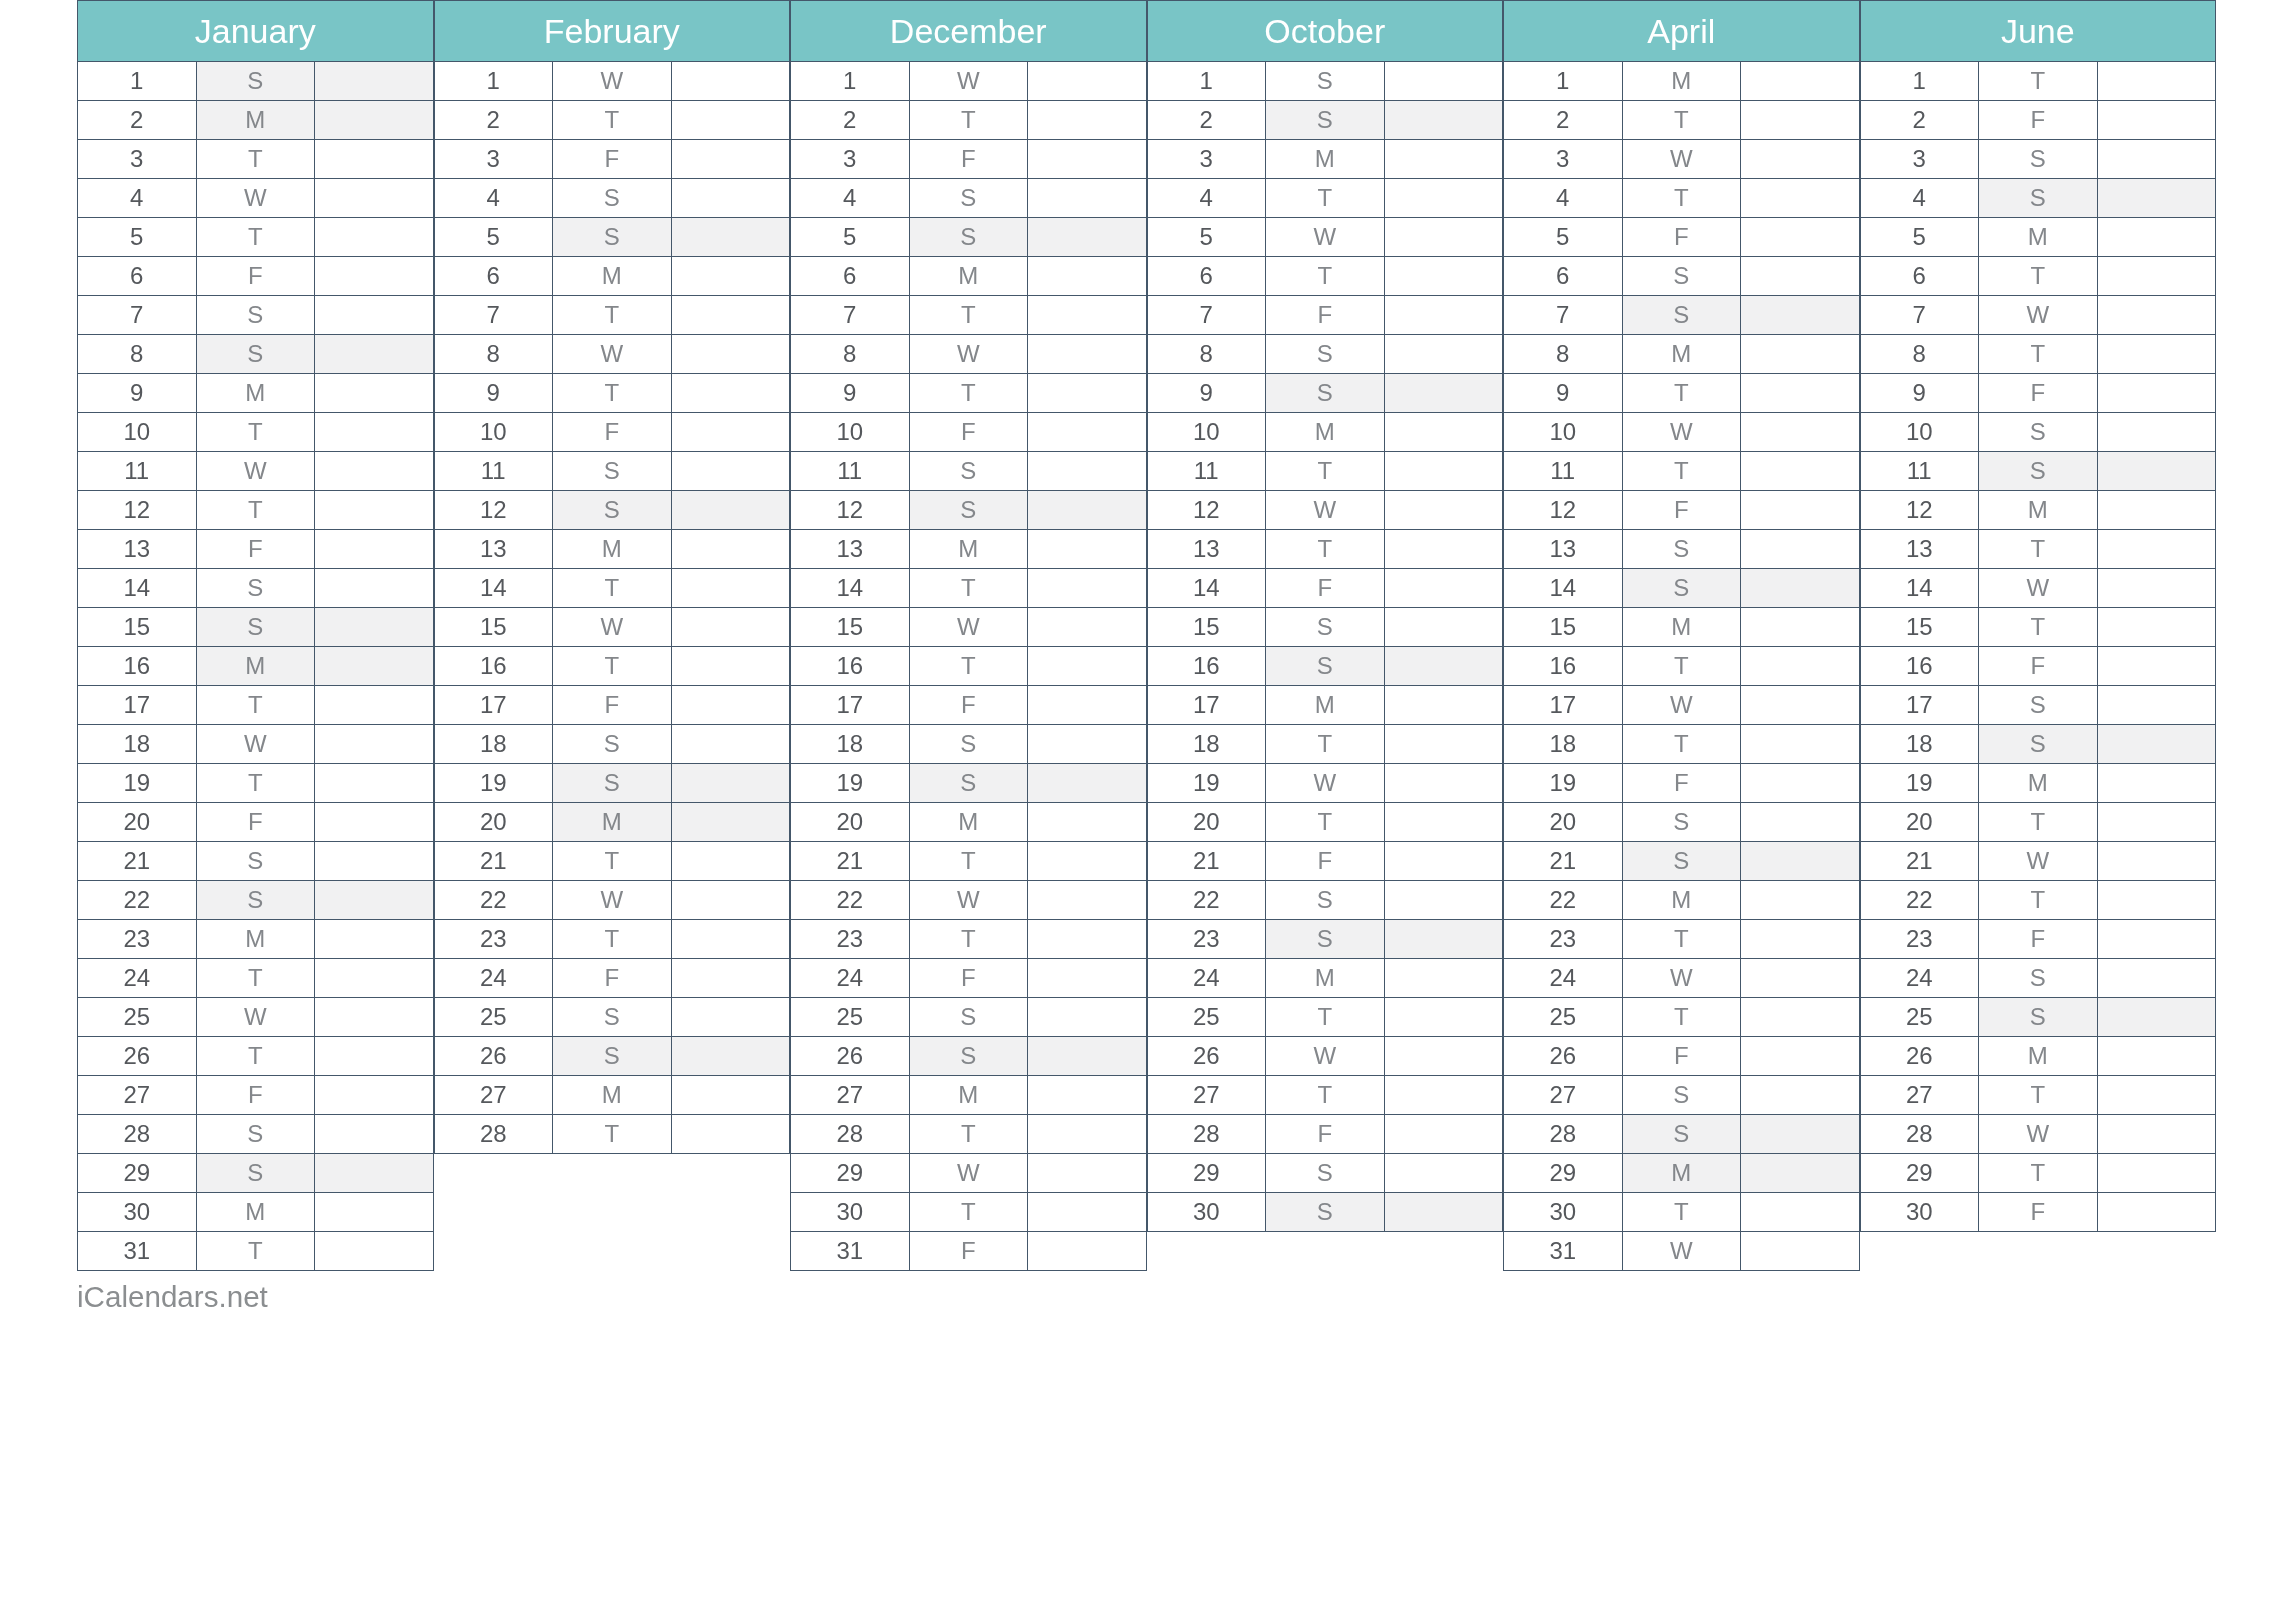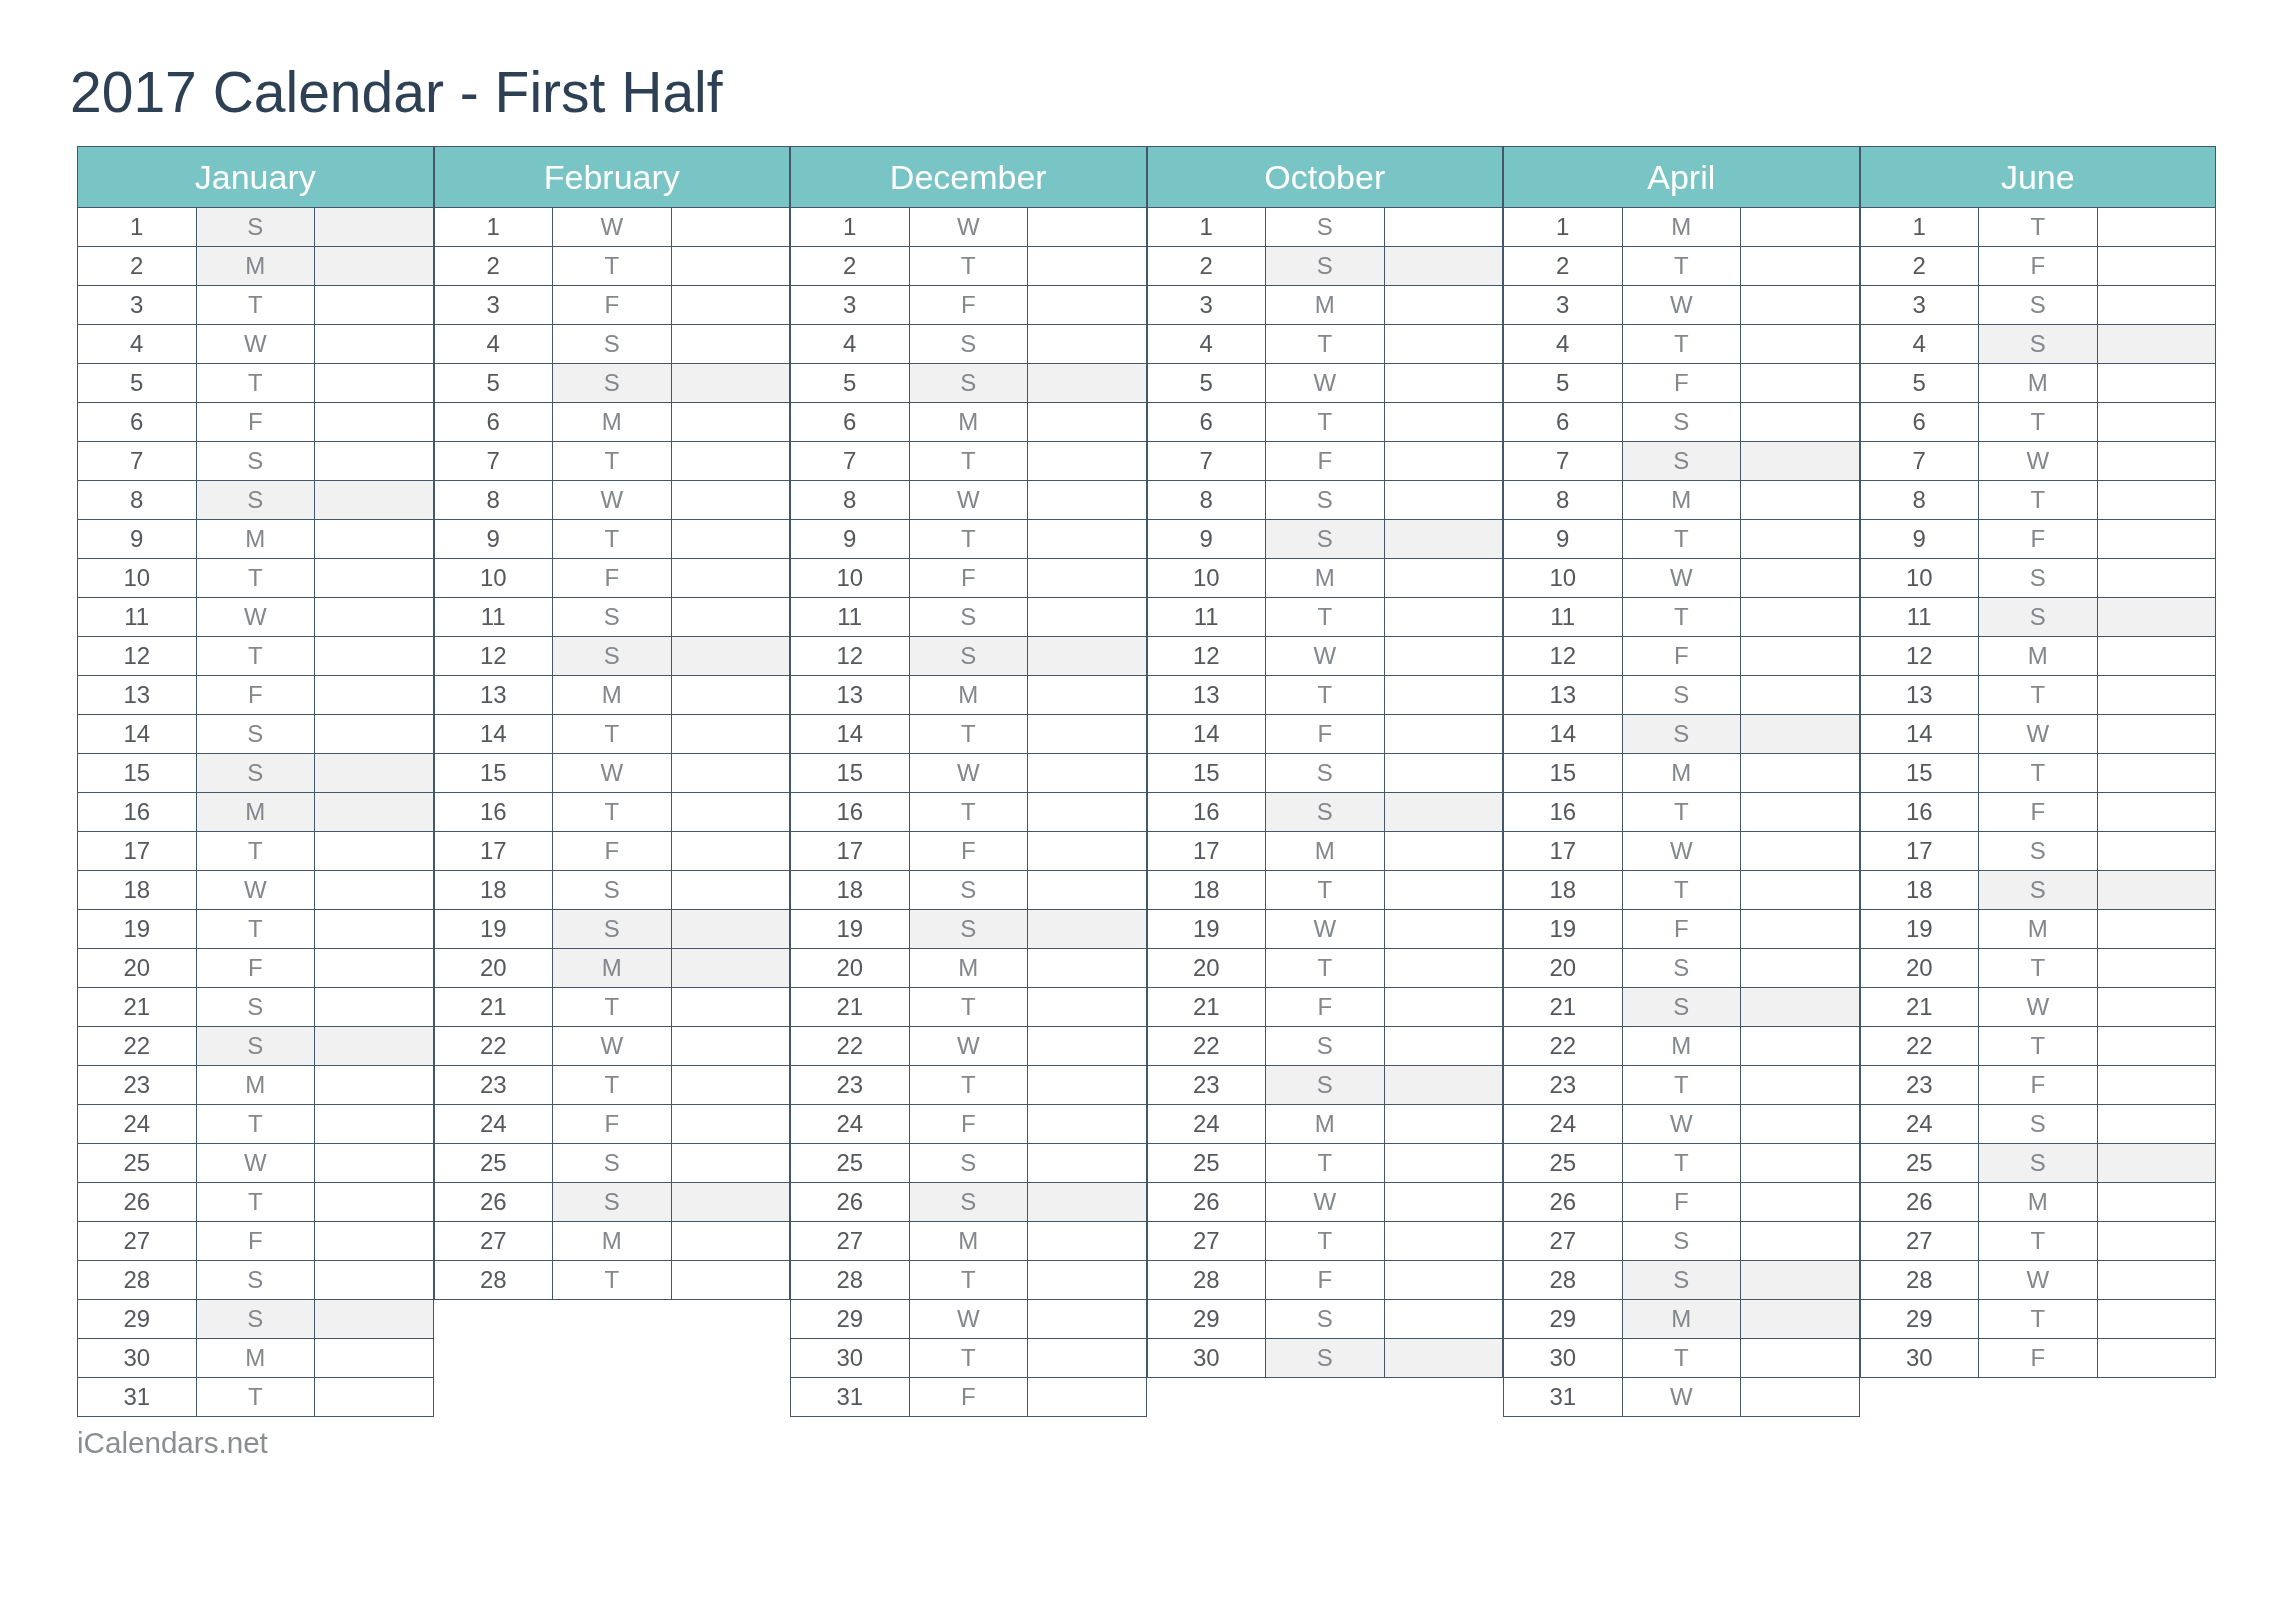--- a/index.html
+++ b/index.html
@@ -69,21 +69,20 @@
     text-align:left;
     margin-top:9px;
     font-size:29.6px;
     color:var(--brand-color);
   }
 </style>
 </head>
 <body>
 
 <div class="page">
-  <h1 class="title">2017 Calendar - First Half</h1>
 
   <div class="months" id="months">
   <table class="month">
     <thead>
       <tr>
         <th class="mname" colspan="3">January</th>
       </tr>
     </thead>
     <tbody>
   <tr class="day-row shaded">

